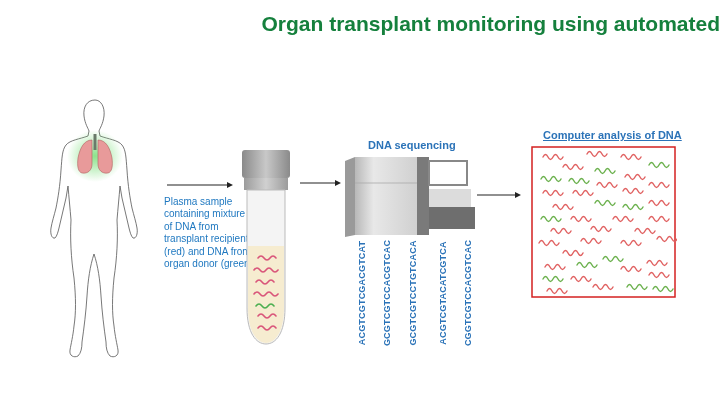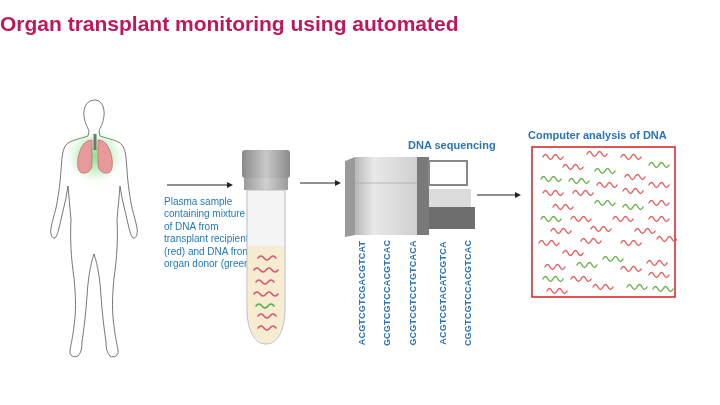--- a/index.html
+++ b/index.html
@@ -1,17 +1,17 @@
 <!DOCTYPE html>
 <html><head>
 <meta charset="utf-8">
 <style>
   html,body{margin:0;padding:0;background:#fff;}
   body{width:720px;height:405px;position:relative;overflow:hidden;font-family:"Liberation Sans",sans-serif;}
-  .title{position:absolute;left:0;top:12px;width:720px;text-align:left;color:#be185d;font-weight:bold;font-size:21px;line-height:23px;}
+  .title{position:absolute;left:0;top:12px;width:720px;text-align:right;color:#15803d;font-weight:bold;font-size:21px;line-height:23px;}
   .title div{white-space:nowrap;}
   .abs{position:absolute;}
   .caption{left:164px;top:196px;width:92px;color:#1f78c0;font-size:10px;line-height:12.4px;}
   .label-blue{color:#2b73b8;font-weight:bold;font-size:11px;white-space:nowrap;}
   .seq{position:absolute;top:238px;width:14px;height:110px;}
   .seq span{position:absolute;left:50%;top:50%;transform:translate(-50%,-50%) rotate(-90deg);white-space:nowrap;font-size:9px;font-weight:bold;color:#2b73b8;letter-spacing:0.2px;}
 </style>
 </head>
 <body>
 
@@ -61,21 +61,21 @@
     <path d="M20 168 q3 -4 6 0 t6 0 t6 0" stroke="#d9557a"></path>
     <path d="M20 180 q3 -4 6 0 t6 0 t6 0" stroke="#d9557a"></path>
   </g>
 </svg>
 
 <svg class="abs" style="left:298px;top:178px;" width="45" height="10">
   <line x1="2" y1="5" x2="37" y2="5" stroke="#222" stroke-width="1.2"></line>
   <polygon points="37,2 43,5 37,8" fill="#222"></polygon>
 </svg>
 
-<div class="abs label-blue" style="left:368px;top:139px;margin-left:40px;">DNA sequencing</div>
+<div class="abs label-blue" style="left:368px;top:139px;">DNA sequencing</div>
 
 <svg class="abs" style="left:345px;top:155px;" width="130" height="85" viewBox="0 0 130 85">
   <defs>
     <linearGradient id="body" x1="0" x2="1">
       <stop offset="0%" stop-color="#b8b8b8"></stop>
         <stop offset="30%" stop-color="#e8e8e8"></stop>
         <stop offset="100%" stop-color="#d0d0d0"></stop>
     </linearGradient>
   </defs>
   <polygon points="0,6 10,2 10,80 0,82" fill="#9a9a9a"></polygon>
@@ -101,21 +101,21 @@
   </div>
 <div class="seq" style="left:461px;">
     <span>CGGTCGTCCACGTCAC</span>
   </div>
 
 <svg class="abs" style="left:475px;top:190px;" width="50" height="10">
   <line x1="2" y1="5" x2="40" y2="5" stroke="#222" stroke-width="1.2"></line>
   <polygon points="40,2 46,5 40,8" fill="#222"></polygon>
 </svg>
 
-<div class="abs label-blue" style="left:528px;top:129px;">Computer analysis of DNA</div>
+<div class="abs label-blue" style="left:543px;top:129px;text-decoration:underline;">Computer analysis of DNA</div>
 
 <svg class="abs" style="left:531px;top:146px;" width="146" height="152" viewBox="0 0 146 152">
   <rect x="1" y="1" width="143" height="150" fill="#fff" stroke="#d42020" stroke-width="1.5"></rect>
   <g id="strands" fill="none" stroke-width="1.4" stroke-linecap="round">
       <path d="M12 11 q2.5 -5 5 0 t5 0 t5 0 t5 0" stroke="#e06060"></path>
       <path d="M56 8 q2.5 -5 5 0 t5 0 t5 0 t5 0" stroke="#e06060"></path>
       <path d="M90 11 q2.5 -5 5 0 t5 0 t5 0 t5 0" stroke="#e06060"></path>
       <path d="M32 21 q2.5 -5 5 0 t5 0 t5 0 t5 0" stroke="#e06060"></path>
       <path d="M64 25 q2.5 -5 5 0 t5 0 t5 0 t5 0" stroke="#6ab04c"></path>
       <path d="M118 19 q2.5 -5 5 0 t5 0 t5 0 t5 0" stroke="#6ab04c"></path>

